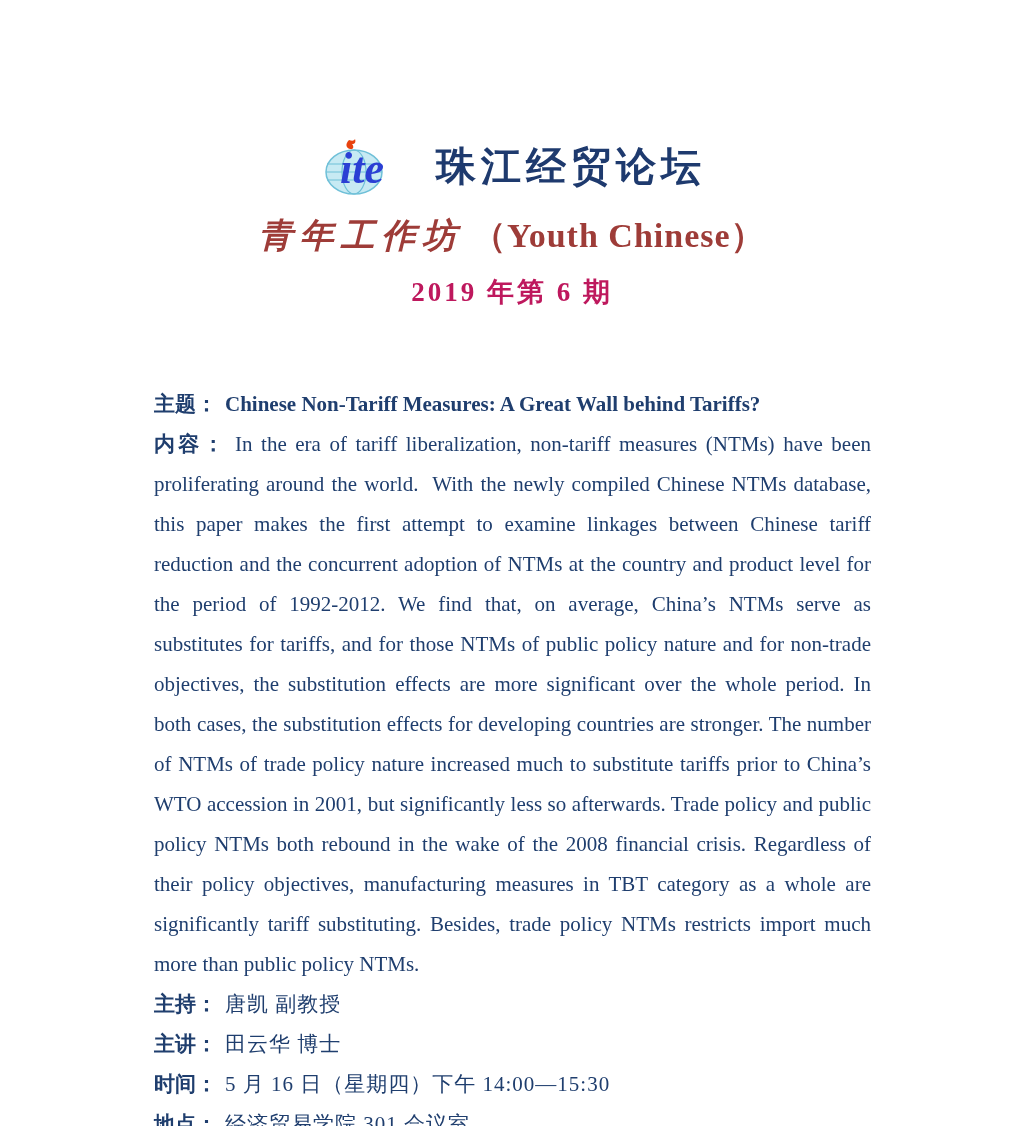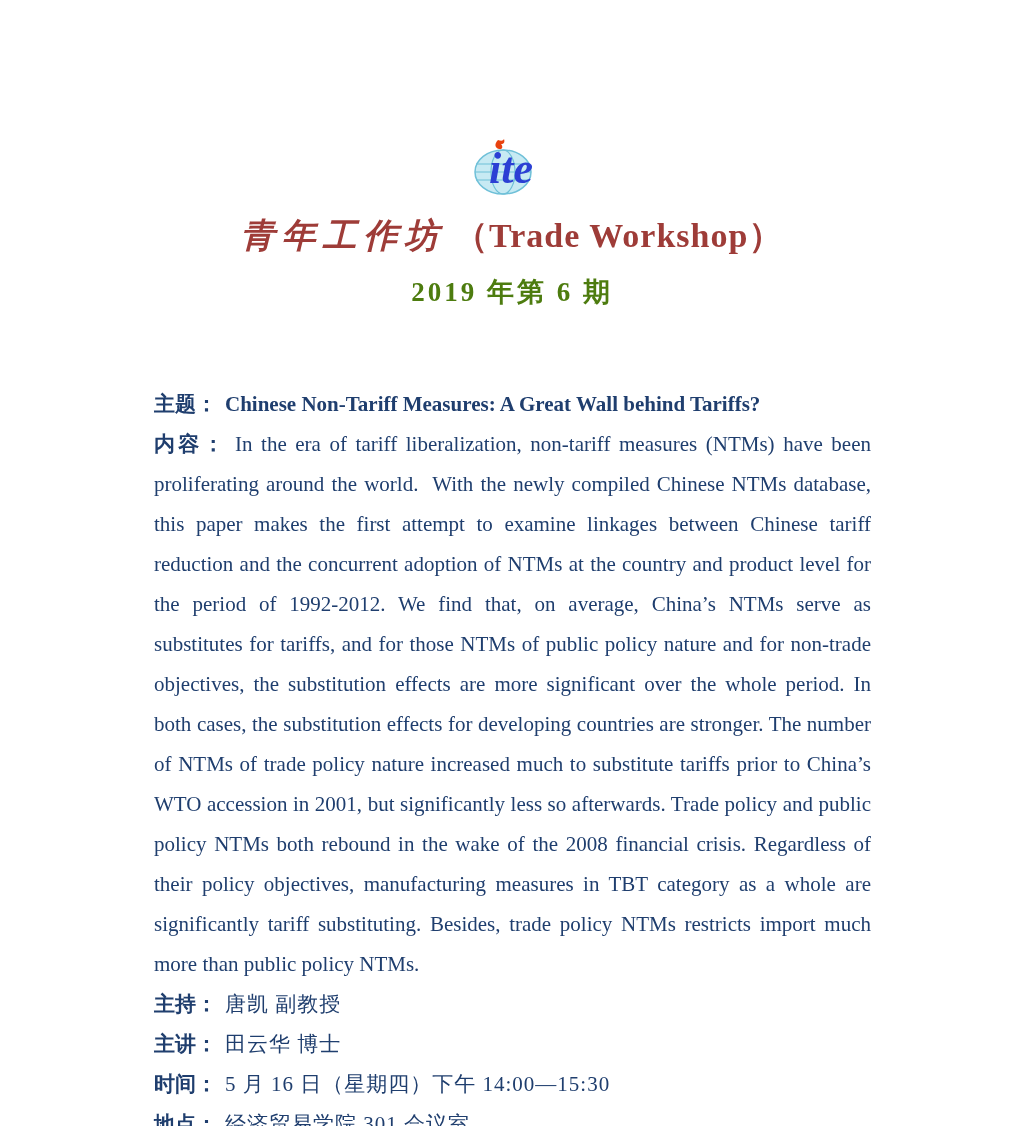--- a/index.html
+++ b/index.html
@@ -13,21 +13,21 @@
   .header { text-align:center; padding-top:128px; }
   .brand-row { display:flex; align-items:center; justify-content:center; gap:28px; }
   .forum-logo { width:90px; height:60px; flex:0 0 auto; }
   .forum-title {
     color:#1E3A6E; font-size:40px; font-weight:bold; letter-spacing:5px;
     font-family:"Liberation Serif","DejaVu Serif",serif;
   }
   .workshop-row { margin-top:17px; color:#9E3C38; font-size:34px; }
   .workshop-cn { font-weight:bold; font-style:italic; letter-spacing:7px;text-align:right; }
   .workshop-en { font-weight:bold; letter-spacing:1px; }
-  .issue-row { margin-top:15px; color:#4d7c0f; font-size:27px; font-weight:600; letter-spacing:3px; }
+  .issue-row { margin-top:15px; color:#be185d; font-size:27px; font-weight:600; letter-spacing:3px; }
   
   .doc-body {
     position:absolute; left:154px; top:376px; width:717px;
     color:#1F3E6E; font-size:21px; line-height:40px; text-align:justify;
   }
   .topic-line { font-weight:bold; }
   .cn-label { font-weight:bold; margin-right:8px; }
   .abstract { margin:0; }
   .info-row { text-align:left; }
   .info-value { letter-spacing:1px; }
@@ -42,25 +42,26 @@
     <div class="brand-row">
       <svg class="forum-logo" viewBox="0 0 90 60" aria-hidden="true">
         <ellipse cx="36" cy="36" rx="28" ry="22" fill="#C7EAF3" stroke="#6FC0D8" stroke-width="1.5"></ellipse>
         <ellipse cx="36" cy="36" rx="12" ry="22" fill="none" stroke="#6FC0D8" stroke-width="1.2"></ellipse>
         <line x1="9" y1="28" x2="63" y2="28" stroke="#6FC0D8" stroke-width="1.2"></line>
         <line x1="8" y1="36" x2="64" y2="36" stroke="#6FC0D8" stroke-width="1.2"></line>
         <line x1="9" y1="44" x2="63" y2="44" stroke="#6FC0D8" stroke-width="1.2"></line>
         <text x="22" y="47" font-size="44" font-style="italic" font-weight="bold" font-family="'Liberation Serif','DejaVu Serif',serif" fill="#2B3FD4">ite</text>
         <path d="M31 4 c-4 4 -3 8 1 9 c4 1 4 -3 2 -5 c3 0 4 -2 3 -5 c-1 2 -3 2 -6 1 z" fill="#E8420E"></path>
       </svg>
+      <span class="forum-title">珠江经贸论坛</span>
     </div>
 
     <div class="workshop-row">
       <span class="workshop-cn">青年工作坊</span>
-      <span class="workshop-en">（Trade Workshop）</span>
+      <span class="workshop-en">（Youth Chinese）</span>
     </div>
 
     <div class="issue-row">2019 年第 6 期</div>
   </div>
 
   <div class="doc-body">
 
     <div class="topic-line">
       <span class="cn-label">主题：</span><span>Chinese Non-Tariff Measures: A Great Wall behind Tariffs?</span>
     </div>

